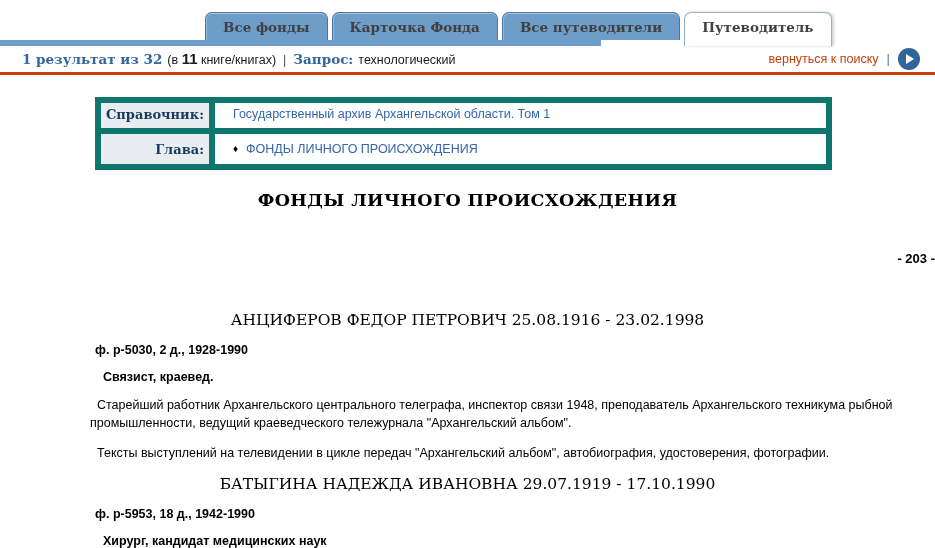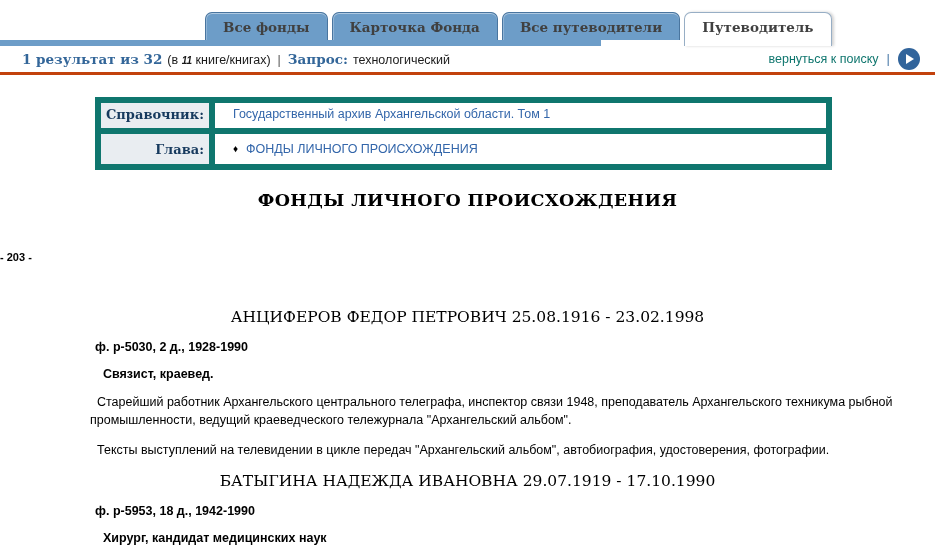--- a/index.html
+++ b/index.html
@@ -20,25 +20,25 @@
   .tab-underline { position:absolute; left:0; top:40px; width:601px; height:6px;
                    background:#6d9dc8; }
 
   
   .results { display:flex; justify-content:space-between; align-items:center;
              padding:7px 15px 8px 22px; border-bottom:3px solid #c2410c; height:29px; }
   .res-left { display:flex; align-items:baseline; gap:5px; white-space:nowrap; }
   .res-count, .query-label { font-family:"DejaVu Serif", serif; font-weight:bold;
                              font-size:13.5px; color:#336699; }
   .res-books { font-size:12.5px; color:#1a1a1a; }
-  .res-books b { font-size:10px;font-style:italic; }
+  .res-books b { font-size:15px; }
   .res-sep { color:#555; font-size:12.5px; padding:0 2px; }
   .query-value { font-size:12.5px; color:#1a1a1a; }
   .res-right { display:flex; align-items:center; gap:8px; white-space:nowrap; }
-  .back-link { color:#0f766e; font-size:12.5px; text-decoration:none; cursor:pointer; }
+  .back-link { color:#c2410c; font-size:12.5px; text-decoration:none; cursor:pointer; }
   .back-sep { color:#4a7aa8; font-size:13px; }
   .go-btn { width:22px; height:22px; border-radius:50%; background:#31649b;
             display:inline-flex; align-items:center; justify-content:center;
             cursor:pointer; border:none; }
   .go-tri { width:0; height:0; border-style:solid; border-width:5px 0 5px 8px;
             border-color:transparent transparent transparent #fff; margin-left:2px; }
 
   
   .ref-table { border-collapse:collapse; margin:22px 0 0 95px; width:737px; }
   .ref-table td { border:6px solid #0f766e; }
@@ -49,21 +49,21 @@
   .ref-table tr.r1 td { height:31px; }
   .ref-table tr.r2 td { height:36px; vertical-align:middle;margin-left:32px; }
   .ref-link { color:#3366aa; cursor:pointer; }
   .chapter-cell { padding-left:28px; }
   .bullet { color:#000; font-size:10px; margin-right:8px; vertical-align:1px; }
 
   
   .section-title { margin-top:20px; text-align:center;
                    font-family:"DejaVu Serif", serif; font-weight:bold;
                    font-size:17.5px; letter-spacing:.4px; }
-  .page-marker { margin-top:41px; text-align:left; font-weight:bold; font-size:11px; }
+  .page-marker { margin-top:41px; text-align:right; font-weight:bold; font-size:13px; }
   .entry-title { text-align:center; font-family:"DejaVu Serif", serif;
                  font-weight:normal; font-size:15.5px; }
   .entry-title.first { margin-top:45px; }
   .entry-title.second { margin-top:13px; }
   .fund-line { margin:14px 0 0 95px; font-weight:bold; font-size:12.5px; }
   .occupation { margin:13px 0 0 103px; font-weight:bold; font-size:12.5px; }
   .para { margin:12px 25px 0 90px; text-indent:7px; font-size:12.5px; line-height:18px; }
 </style>
 </head>
 <body>

